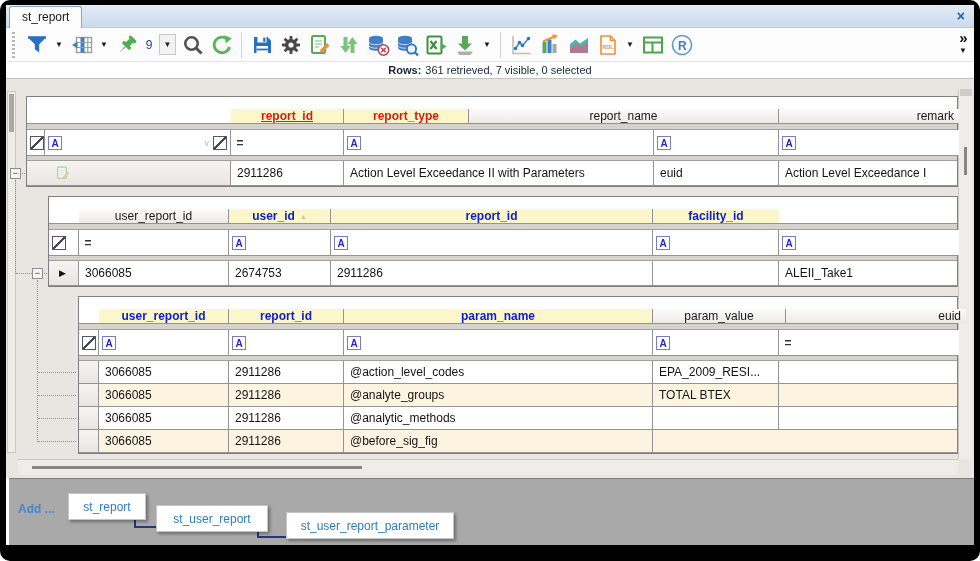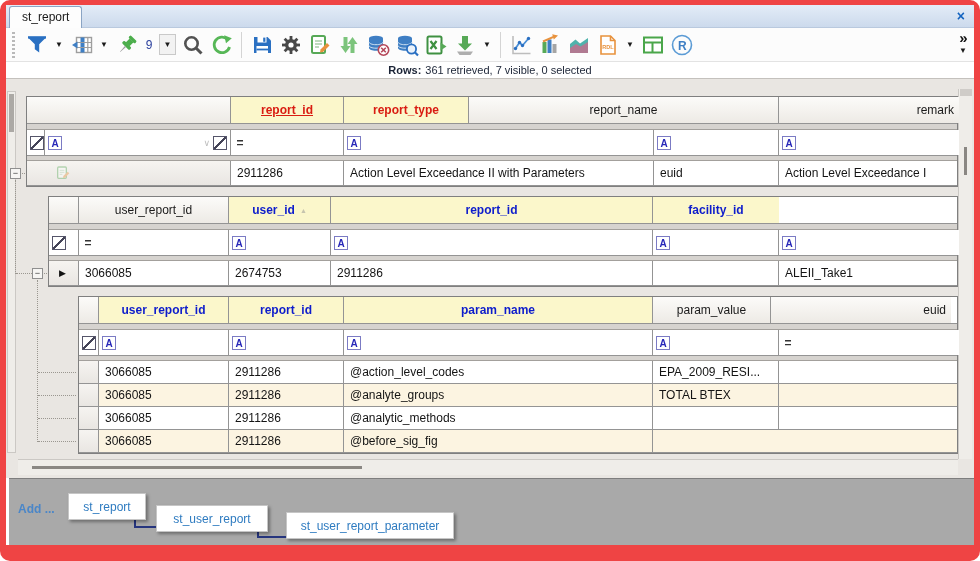--- a/index.html
+++ b/index.html
@@ -1,17 +1,17 @@
 <!DOCTYPE html>
 <html><head>
 <meta charset="utf-8">
 <style>
   * { box-sizing: border-box; margin: 0; padding: 0; }
   body { font-family: "Liberation Sans", "DejaVu Sans", sans-serif; background: #fff; }
-  #frame { position: relative; width: 980px; height: 561px; background: #ef4444; border-radius: 10px; overflow: hidden; }
+  #frame { position: relative; width: 980px; height: 561px; background: #000000; border-radius: 10px; overflow: hidden; }
   #inner { position: absolute; left: 6px; top: 5px; width: 968px; height: 540px; background: #fff; overflow: hidden; }
 
   
   #tabbar { position: absolute; left: 0; top: 0; width: 100%; height: 23px;
     background: linear-gradient(#e3ecf7, #ccdaec); border-bottom: 1px solid #b9c9de; }
   .doc-tab { position: absolute; left: 3px; top: 1px; height: 22px; padding: 0 12px;
     background: #fdfdfd; border: 1px solid #8aa4c4; border-bottom: none;
     border-radius: 3px 3px 0 0; font-size: 12px; color: #1a1a1a; line-height: 21px; }
   .tab-close { position: absolute; right: 9px; top: 2px; font-size: 14px; font-weight: bold;
     color: #1464c0; line-height: 18px; cursor: default; }
@@ -56,21 +56,21 @@
   .expander { position: absolute; width: 11px; height: 11px; background: #f6f5f3; border: 1px solid #8f8f8f;
     font-size: 9px; line-height: 9px; text-align: center; color: #333; }
   .tline { position: absolute; border-left: 1px dotted #9a9790; }
   .thline { position: absolute; border-top: 1px dotted #9a9790; }
 
   
   .grid { position: absolute; border: 1px solid #7f7f7f; background: #fff; }
   .grow { display: flex; width: 100%; }
   .hc, .fc, .dc { border-right: 1px solid #949494; overflow: hidden; white-space: nowrap; flex-shrink: 0; }
   .grow > :last-child { border-right: none; }
-  .hdr { height: 27px; border-bottom: 1px solid #949494; }
+  .hdr { height: 27px; border-bottom: 1px solid #949494; align-items: flex-end; }
   .hc { background: linear-gradient(#fcfbf9, #edeae5); font-size: 12px; color: #1a1a1a;
     display: flex; align-items: center; justify-content: center; padding: 0 5px; }
   .hc.yellow { background: #fbf7cb; }
   .hc.right { justify-content: flex-end; }
   .hc .red { color: #d91c12; font-weight: bold; }
   .hc .red.u { text-decoration: underline; }
   .hc .blue { color: #0d1ccc; font-weight: bold; }
   .sortmark { font-size: 7px; color: #c6c4ae; margin-left: 5px; }
   .strip { height: 6px; background: #d6d3cf; border-bottom: 1px solid #a3a09c; }
   .strip2 { height: 5px; background: #d6d3cf; border-bottom: 1px solid #a3a09c; }
@@ -457,21 +457,21 @@
         <div class="hc" style="width:20px"></div>
         <div class="hc yellow" style="width:130px">
               <span class="blue">user_report_id</span>
             </div>
         <div class="hc yellow" style="width:115px">
               <span class="blue">report_id</span>
             </div>
         <div class="hc yellow" style="width:309px">
               <span class="blue">param_name</span>
             </div>
-        <div class="hc" style="width:118px">
+        <div class="hc" style="width:133px">
               <span>param_value</span>
             </div>
         <div class="hc right" style="width:180px">
               <span>euid</span>
             </div>
       </div>
       <div class="strip"></div>
       <div class="grow fr">
         <div class="fc" style="width:20px">
               <span class="fclear"></span>

